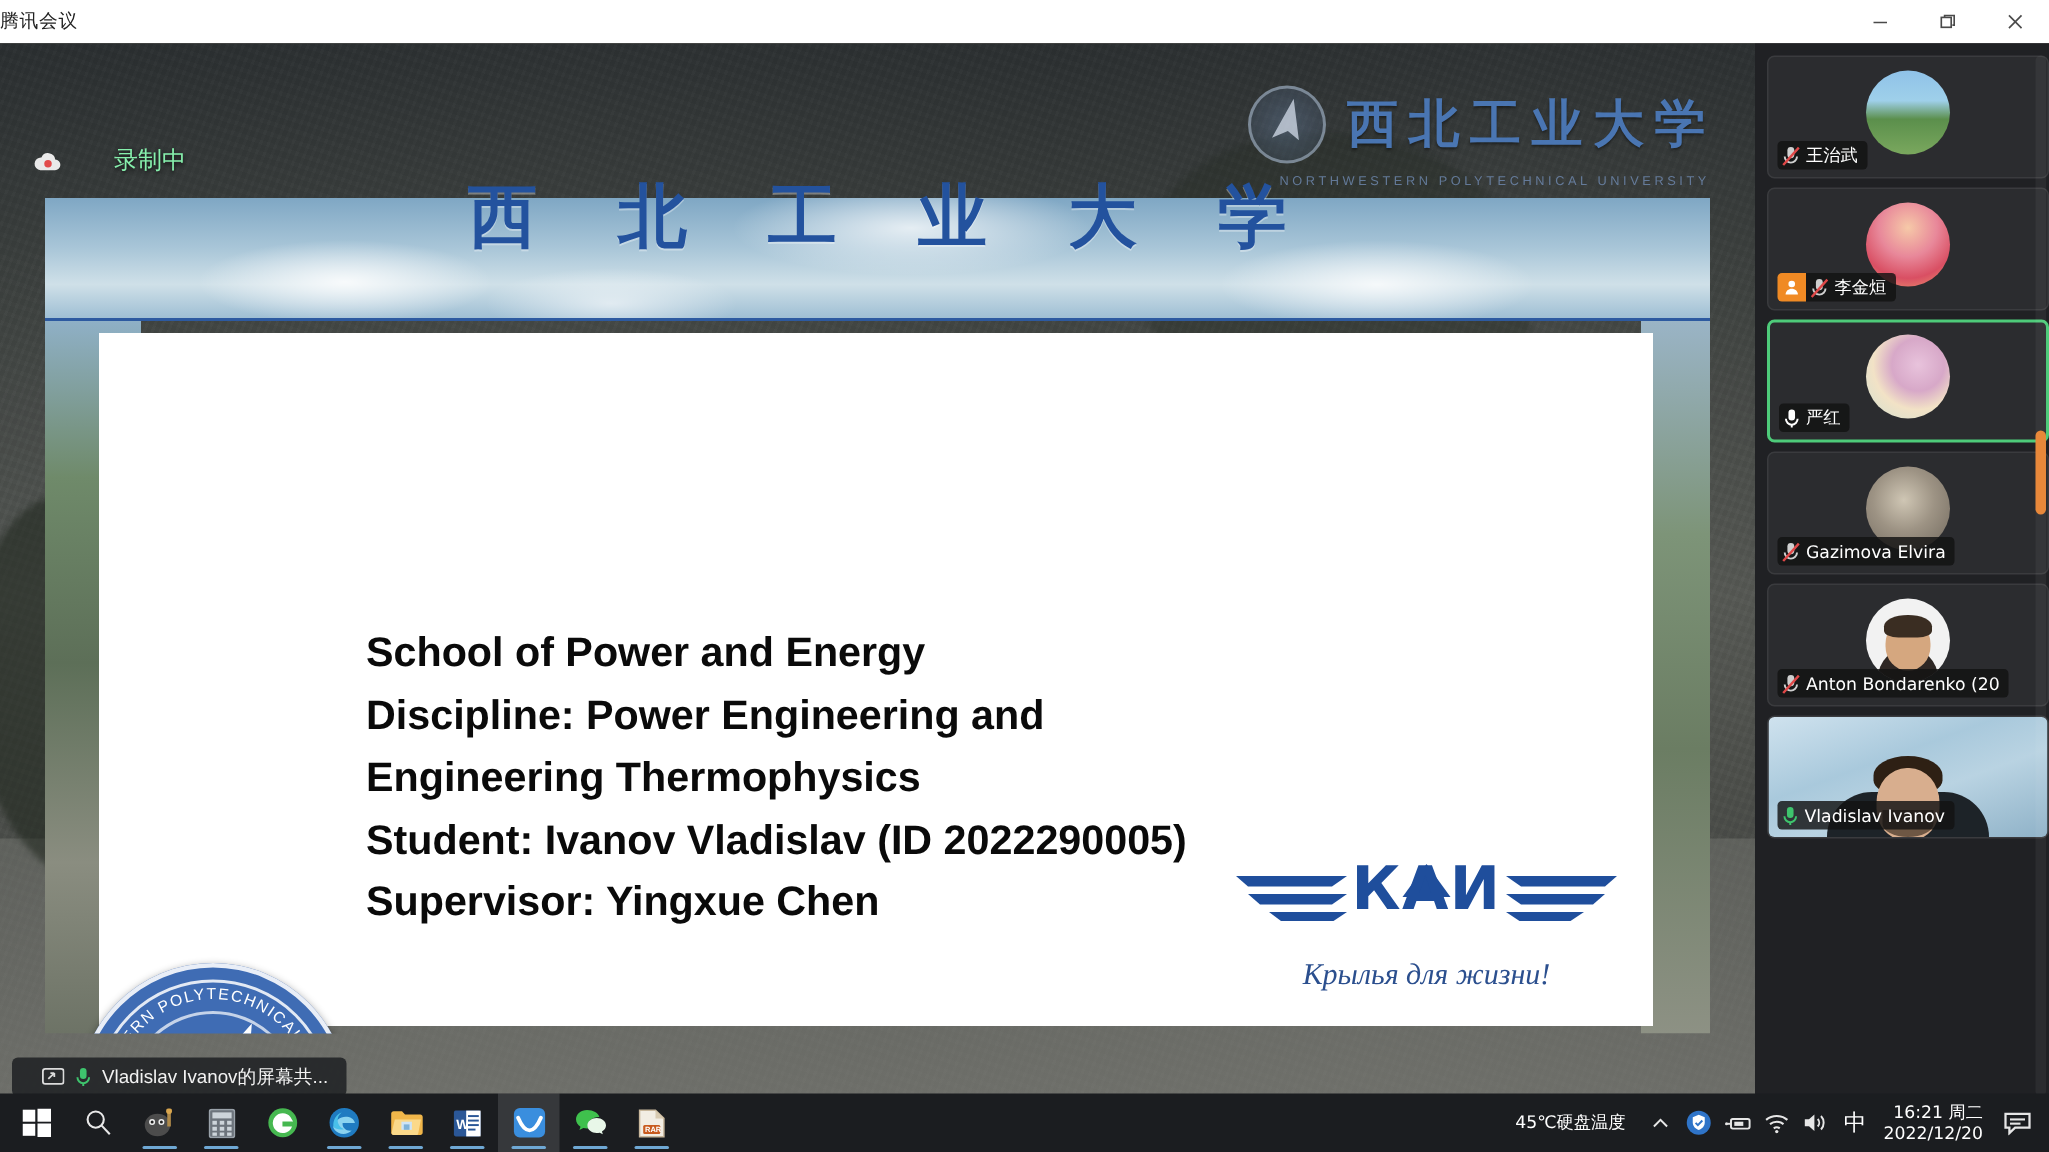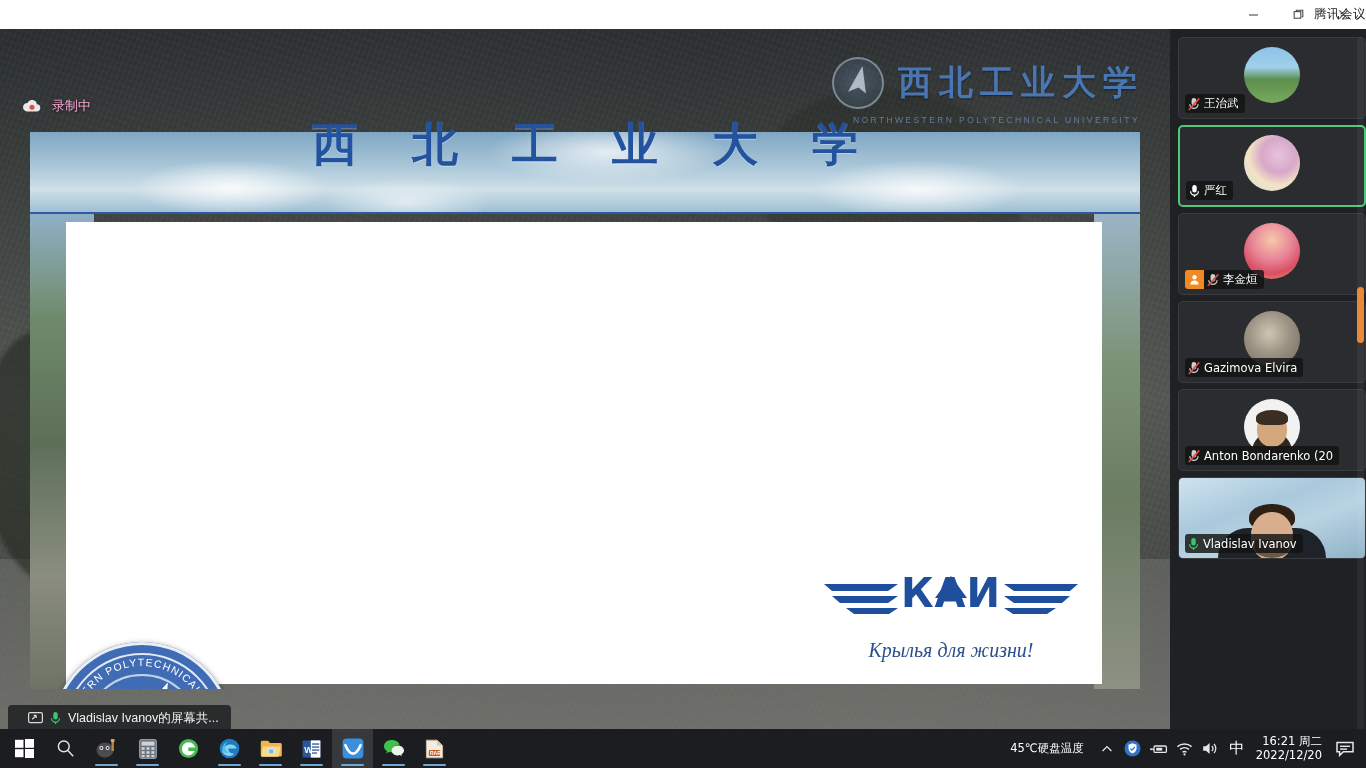--- a/index.html
+++ b/index.html
@@ -1,21 +1,21 @@
 <!DOCTYPE html>
 <html><head>
 <meta charset="utf-8">
 <style>
   * { margin:0; padding:0; box-sizing:border-box; }
   html,body { width:1366px; height:768px; overflow:hidden; background:#000;
     font-family:"Liberation Sans", sans-serif; }
 
   
   .titlebar { position:absolute; left:0; top:0; width:1366px; height:29px;
-    background:#ffffff; display:flex; align-items:center; justify-content:flex-end; }
+    background:#ffffff; display:flex; align-items:center; justify-content:flex-start; }
   .titlebar .tb-title { font-size:12.5px; color:#222; letter-spacing:.5px; }
   .winctrls { position:absolute; right:0; top:0; height:29px; display:flex; }
   .winctrl { width:45px; height:29px; display:flex; align-items:center; justify-content:center;
     color:#4a4a4a; font-size:12px; }
   .winctrl svg { display:block; }
 
   
   .meeting { position:absolute; left:0; top:29px; width:1366px; height:710px; background:#141414; }
 
   
@@ -44,21 +44,21 @@
   .wp-seal-sm::after { content:""; position:absolute; left:50%; top:50%; width:26px; height:26px;
     transform:translate(-50%,-50%) rotate(-28deg);
     background:rgba(225,235,250,.75); clip-path:polygon(0% 62%,96% 0%,58% 100%,44% 66%); }
   .wp-brand-cn { font-family:"DejaVu Sans", sans-serif; font-size:34px; font-weight:bold;
     color:#4d7fc4; letter-spacing:7px; text-shadow:0 1px 2px rgba(0,0,0,.5); opacity:.95;text-align:right; }
   .wp-brand-en { position:absolute; right:30px; top:86px; font-size:8.5px; letter-spacing:2.4px;
     color:rgba(120,150,195,.7); }
 
   
   .rec { position:absolute; left:22px; top:68px; display:flex; align-items:center; gap:10px; }
-  .rec-label { font-size:13px; color:#f9a8d4; text-shadow:0 1px 3px rgba(0,0,0,.8); }
+  .rec-label { font-size:16px; color:#86efac; text-shadow:0 1px 3px rgba(0,0,0,.8);margin-left:24px; }
 
   
   .ppt { position:absolute; left:30px; top:75px; width:1110px; height:585px; overflow:hidden; }
   .ppt-banner { position:absolute; left:0; top:28px; width:1110px; height:82px;
     background:
       radial-gradient(ellipse 140px 40px at 18% 70%, rgba(255,255,255,.85), rgba(255,255,255,0) 70%),
       radial-gradient(ellipse 170px 45px at 52% 25%, rgba(255,255,255,.75), rgba(255,255,255,0) 70%),
       radial-gradient(ellipse 150px 42px at 80% 72%, rgba(255,255,255,.8), rgba(255,255,255,0) 70%),
       radial-gradient(ellipse 120px 34px at 34% 88%, rgba(255,255,255,.6), rgba(255,255,255,0) 70%),
       linear-gradient(180deg,#7fa7c4 0%,#a9c6d8 42%,#cfe0e8 72%,#9fbfd4 100%);
@@ -216,20 +216,25 @@
       <div class="ppt-banner-text">
         <span>西</span>
         <span>北</span>
         <span>工</span>
         <span>业</span>
         <span>大</span>
         <span>学</span>
       </div>
 
       <div class="ppt-card">
+        <div class="ppt-body">School of Power and Energy
+Discipline: Power Engineering and
+Engineering Thermophysics
+Student: Ivanov Vladislav (ID 2022290005)
+Supervisor: Yingxue Chen</div>
 
         <div class="kai">
           <svg class="kai-wings" viewBox="0 0 258 56">
             <g fill="#1f4e9c">
               <path d="M2 14 h74 l-10 7 H10 z"></path>
               <path d="M10 26 h66 l-10 7 H18 z"></path>
               <path d="M24 38 h52 l-9 6 H32 z"></path>
               <path d="M256 14 h-74 l10 7 h56 z"></path>
               <path d="M248 26 h-66 l10 7 h48 z"></path>
               <path d="M234 38 h-52 l9 6 h34 z"></path>
@@ -276,47 +281,47 @@
       <div class="nametag">
         <svg width="12" height="14" viewBox="0 0 12 14">
           <rect x="3.6" y="1" width="4.6" height="7.5" rx="2.3" fill="#cfcfcf"></rect>
           <path d="M1.8 7.3a4.1 4.1 0 0 0 8.2 0" fill="none" stroke="#cfcfcf" stroke-width="1.3"></path>
           <line x1="0.8" y1="13" x2="11.2" y2="1.4" stroke="#e04848" stroke-width="1.6"></line>
         </svg>
         <span class="nm">王治武</span>
       </div>
     </div>
 
+    <div class="tile">
+      <div class="avatar" style="background:radial-gradient(circle at 50% 30%, #f6c9a8 0%, #e8889a 40%, #d94f63 70%, #f0a070 100%);"></div>
+      <div class="hostbadge">
+        <svg width="11" height="11" viewBox="0 0 11 11">
+          <circle cx="5.5" cy="3.3" r="2.2" fill="#fff"></circle>
+          <path d="M1.4 10.4c0-2.4 1.9-3.9 4.1-3.9s4.1 1.5 4.1 3.9z" fill="#fff"></path>
+        </svg>
+      </div>
+      <div class="nametag withhost">
+        <svg width="12" height="14" viewBox="0 0 12 14">
+          <rect x="3.6" y="1" width="4.6" height="7.5" rx="2.3" fill="#cfcfcf"></rect>
+          <path d="M1.8 7.3a4.1 4.1 0 0 0 8.2 0" fill="none" stroke="#cfcfcf" stroke-width="1.3"></path>
+          <line x1="0.8" y1="13" x2="11.2" y2="1.4" stroke="#e04848" stroke-width="1.6"></line>
+        </svg>
+        <span class="nm">李金烜</span>
+      </div>
+    </div>
+
     <div class="tile active">
       <div class="avatar" style="background:radial-gradient(circle at 62% 36%, #e8c3dc 0%, #d7a8c8 35%, #f2e2c6 60%, #cfe0d2 100%);"></div>
       <div class="nametag">
         <svg width="11" height="14" viewBox="0 0 11 14">
           <rect x="3.3" y="1" width="4.4" height="7.4" rx="2.2" fill="#ffffff"></rect>
           <path d="M1.6 7.2a3.9 3.9 0 0 0 7.8 0" fill="none" stroke="#ffffff" stroke-width="1.3"></path>
           <line x1="5.5" y1="11" x2="5.5" y2="13" stroke="#ffffff" stroke-width="1.3"></line>
         </svg>
         <span class="nm">严红</span>
-      </div>
-    </div>
-
-    <div class="tile">
-      <div class="avatar" style="background:radial-gradient(circle at 50% 30%, #f6c9a8 0%, #e8889a 40%, #d94f63 70%, #f0a070 100%);"></div>
-      <div class="hostbadge">
-        <svg width="11" height="11" viewBox="0 0 11 11">
-          <circle cx="5.5" cy="3.3" r="2.2" fill="#fff"></circle>
-          <path d="M1.4 10.4c0-2.4 1.9-3.9 4.1-3.9s4.1 1.5 4.1 3.9z" fill="#fff"></path>
-        </svg>
-      </div>
-      <div class="nametag withhost">
-        <svg width="12" height="14" viewBox="0 0 12 14">
-          <rect x="3.6" y="1" width="4.6" height="7.5" rx="2.3" fill="#cfcfcf"></rect>
-          <path d="M1.8 7.3a4.1 4.1 0 0 0 8.2 0" fill="none" stroke="#cfcfcf" stroke-width="1.3"></path>
-          <line x1="0.8" y1="13" x2="11.2" y2="1.4" stroke="#e04848" stroke-width="1.6"></line>
-        </svg>
-        <span class="nm">李金烜</span>
       </div>
     </div>
 
     <div class="tile">
       <div class="avatar" style="background:radial-gradient(circle at 45% 40%, #cfc6b4 0%, #9d9384 45%, #6f675c 100%);"></div>
       <div class="nametag">
         <svg width="12" height="14" viewBox="0 0 12 14">
           <rect x="3.6" y="1" width="4.6" height="7.5" rx="2.3" fill="#cfcfcf"></rect>
           <path d="M1.8 7.3a4.1 4.1 0 0 0 8.2 0" fill="none" stroke="#cfcfcf" stroke-width="1.3"></path>
           <line x1="0.8" y1="13" x2="11.2" y2="1.4" stroke="#e04848" stroke-width="1.6"></line>

